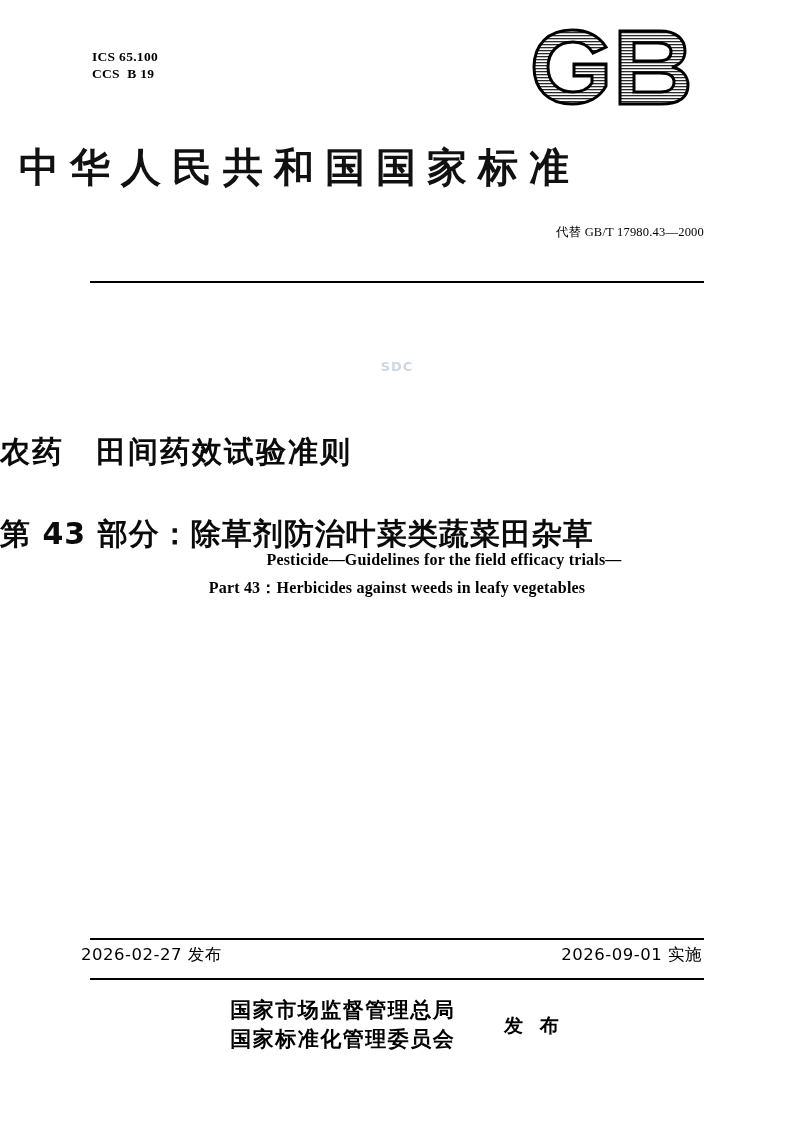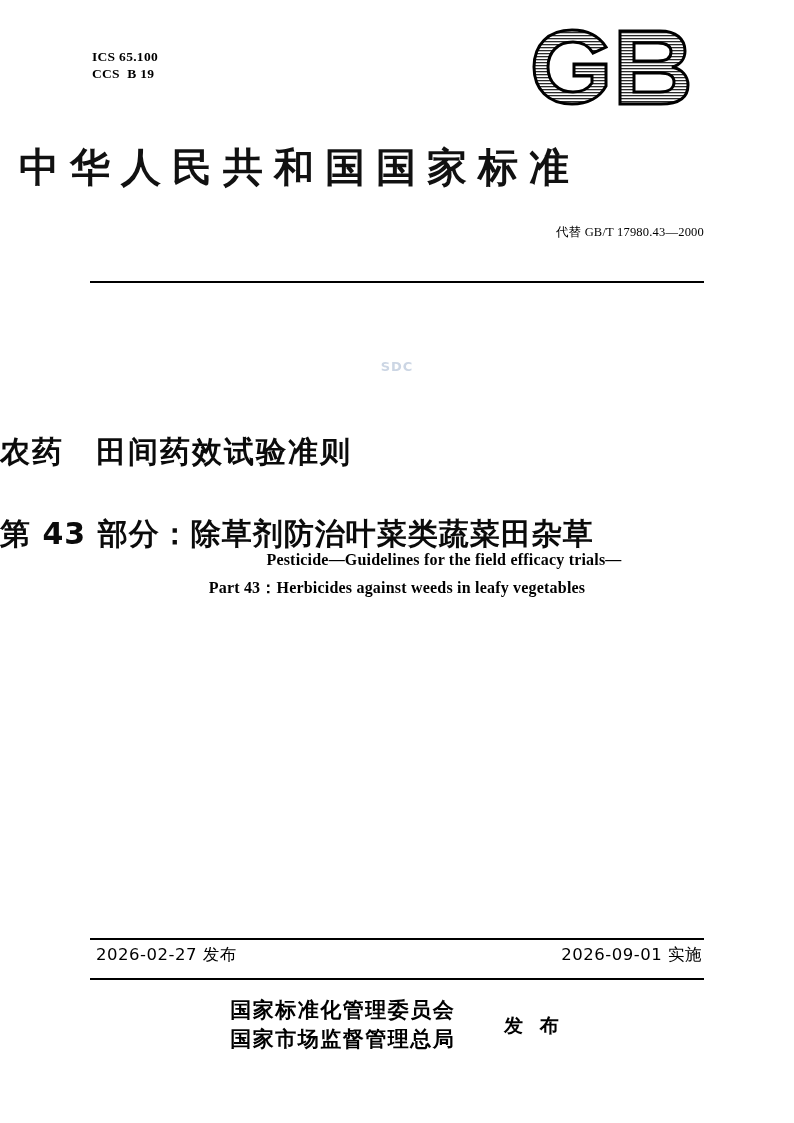--- a/index.html
+++ b/index.html
@@ -145,21 +145,21 @@
   .rule-bottom {
     position: absolute;
     left: 90px;
     top: 938px;
     width: 614px;
     height: 2px;
     background: #000;
   }
   .issue-date {
     position: absolute;
-    left: 96px;
+    left: 81px;
     top: 944px;
     font-family: "DejaVu Sans", sans-serif;
     font-size: 16.5px;
     font-weight: normal;
     letter-spacing: 0.5px;
   }
   .effective-date {
     position: absolute;
     right: 92px;
     top: 944px;
@@ -252,20 +252,20 @@
   <div class="title-en title-en-2">Part 43：Herbicides against weeds in leafy vegetables</div>
 
   <div class="rule-bottom"></div>
   <div class="issue-date">2026-02-27 发布</div>
   <div class="effective-date">2026-09-01 实施</div>
   <div class="rule-bottom2"></div>
 
   <div class="issuers">
     <span class="issuers-inner">
       <span class="issuer-lines">
+        <span style="display:block">国家市场监督管理总局</span>
         <span style="display:block">国家标准化管理委员会</span>
-        <span style="display:block">国家市场监督管理总局</span>
       </span>
       <span class="issue-word">发 布</span>
     </span>
   </div>
 
 </div>
 
 </body></html>

